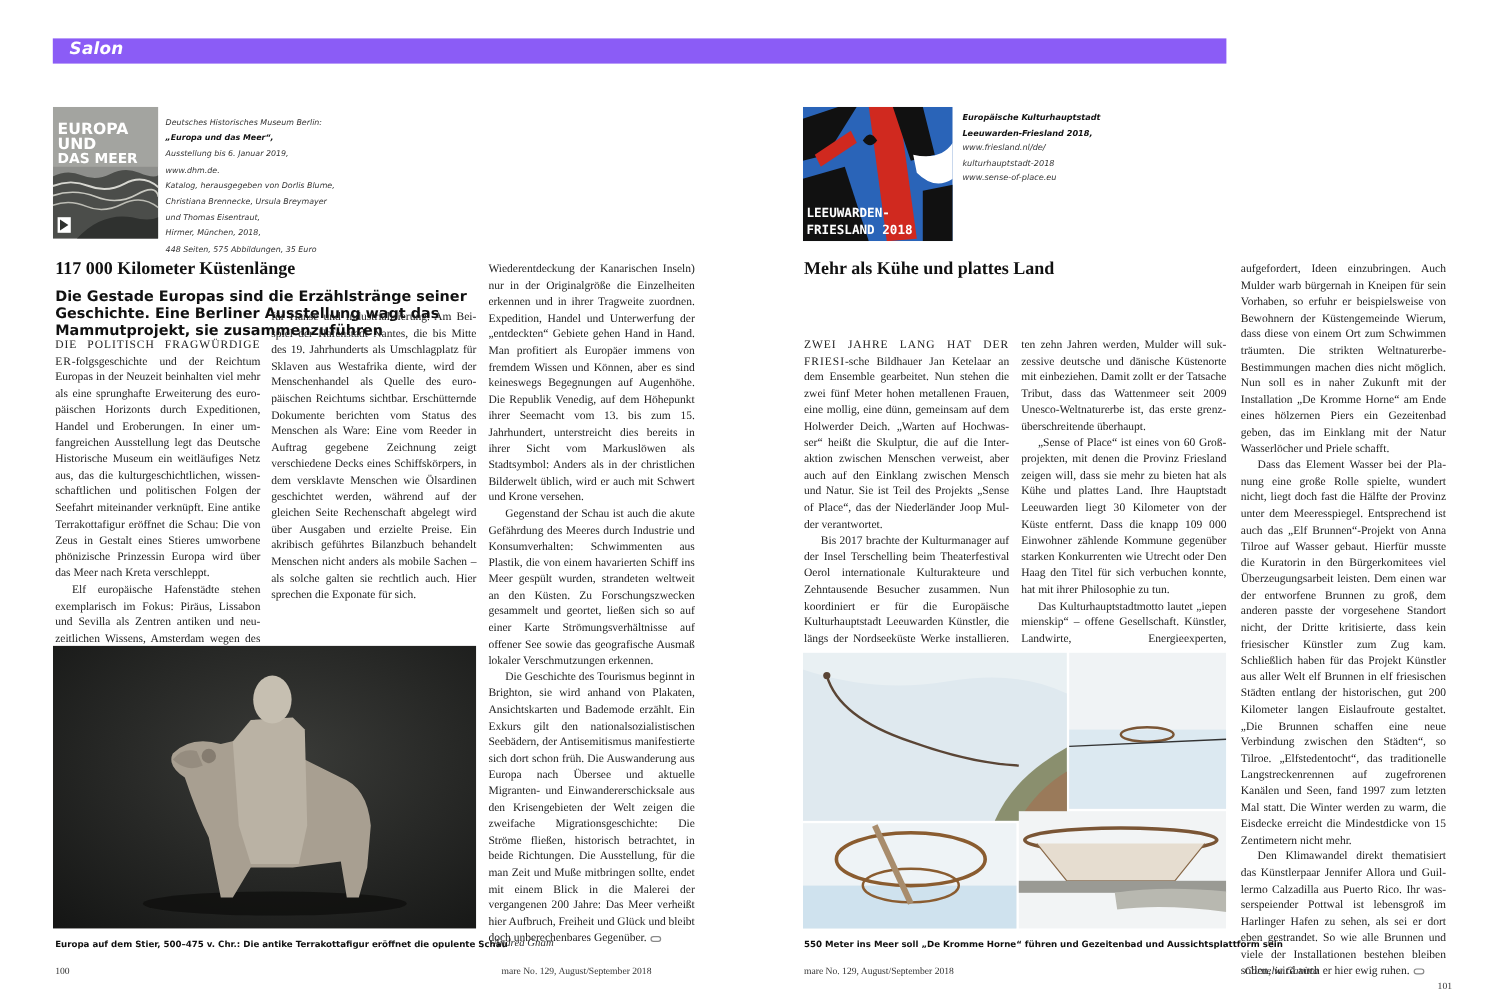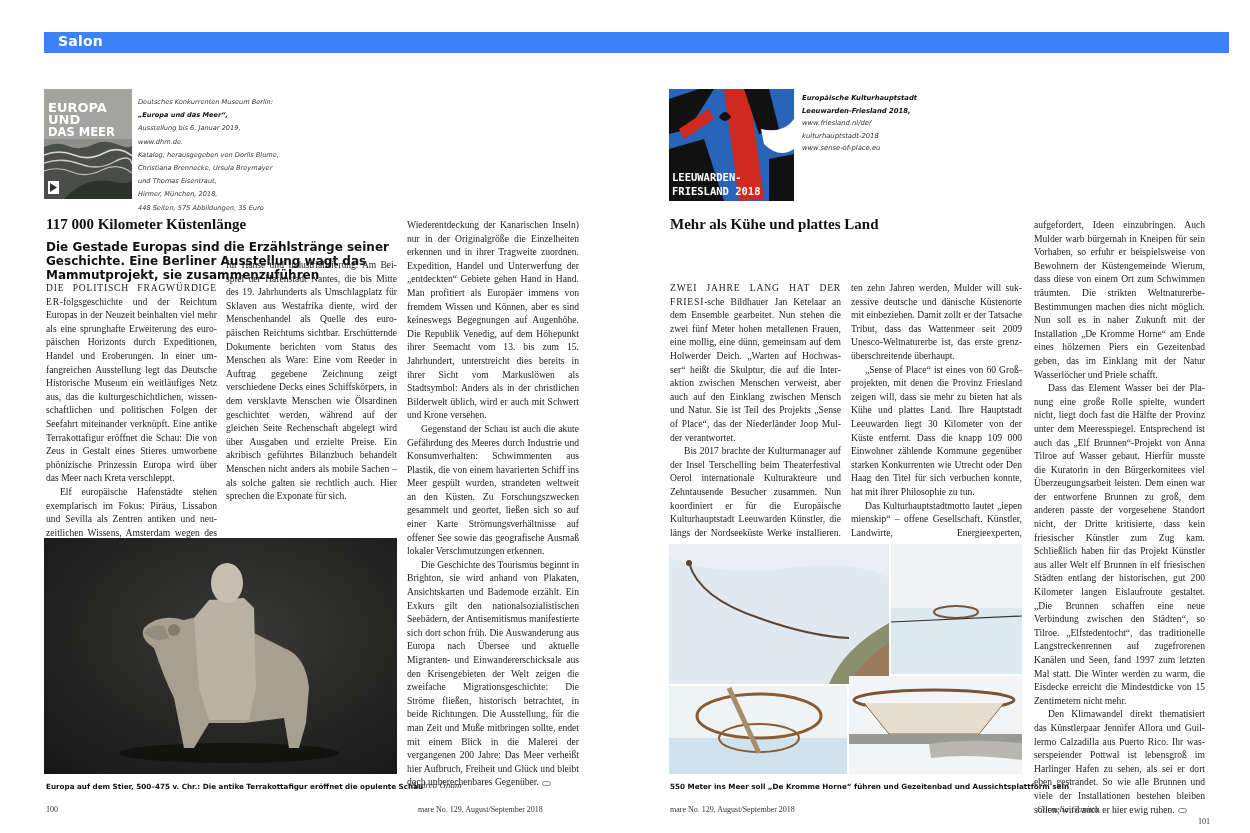--- a/index.html
+++ b/index.html
@@ -1,19 +1,19 @@
 <!DOCTYPE html>
 <html><head>
 <meta charset="utf-8">
 <style>
   * { box-sizing: border-box; margin: 0; padding: 0; }
   html, body { width: 1250px; height: 833px; background: #ffffff; overflow: hidden; }
   body { position: relative; font-family: "Liberation Serif", serif; color: #1a1a1a; }
 
-  .section-bar { position: absolute; left: 44px; top: 32px; width: 1185px; height: 21px; background: #3b82f6; }
+  .section-bar { position: absolute; left: 44px; top: 32px; width: 978px; height: 21px; background: #8b5cf6; font-style: italic; }
   .section-bar span { position: absolute; left: 14px; top: 1px; color: #fff; font-family: "DejaVu Sans", sans-serif; font-weight: bold; font-size: 14px; letter-spacing: 0.2px; }
 
   .page { position: absolute; top: 0; height: 833px; }
   .page.left { left: 44px; width: 560px; }
   .page.right { left: 669px; width: 541px; }
 
   
   .info-cover { position: absolute; top: 89px; width: 88px; height: 110px; overflow: hidden; }
   .info-text { position: absolute; top: 96px; font-family: "DejaVu Sans", sans-serif; font-style: italic; font-size: 6.6px; line-height: 13.2px; color: #333; }
   .info-text .b { font-weight: bold; color: #111; }
@@ -56,21 +56,21 @@
       <text x="4" y="35" fill="#fff" font-family="DejaVu Sans, sans-serif" font-weight="bold" font-size="13">UND</text>
       <text x="4" y="47" fill="#fff" font-family="DejaVu Sans, sans-serif" font-weight="bold" font-size="11.5">DAS MEER</text>
       <g>
         <rect x="4" y="92" width="11" height="13" fill="#fff"></rect>
         <path d="M6 94 L6 103 L13 98.5 Z" fill="#2f312f"></path>
       </g>
     </svg>
   </div>
 
   <div class="info-text" style="left:94px;">
-    <div>Deutsches Konkurrenten Museum Berlin:</div>
+    <div>Deutsches Historisches Museum Berlin:</div>
     <div class="b">„Europa und das Meer“,</div>
     <div>Ausstellung bis 6. Januar 2019,</div>
     <div>www.dhm.de.</div>
     <div>Katalog, herausgegeben von Dorlis Blume,</div>
     <div>Christiana Brennecke, Ursula Breymayer</div>
     <div>und Thomas Eisentraut,</div>
     <div>Hirmer, München, 2018,</div>
     <div>448 Seiten, 575 Abbildungen, 35 Euro</div>
   </div>
 

